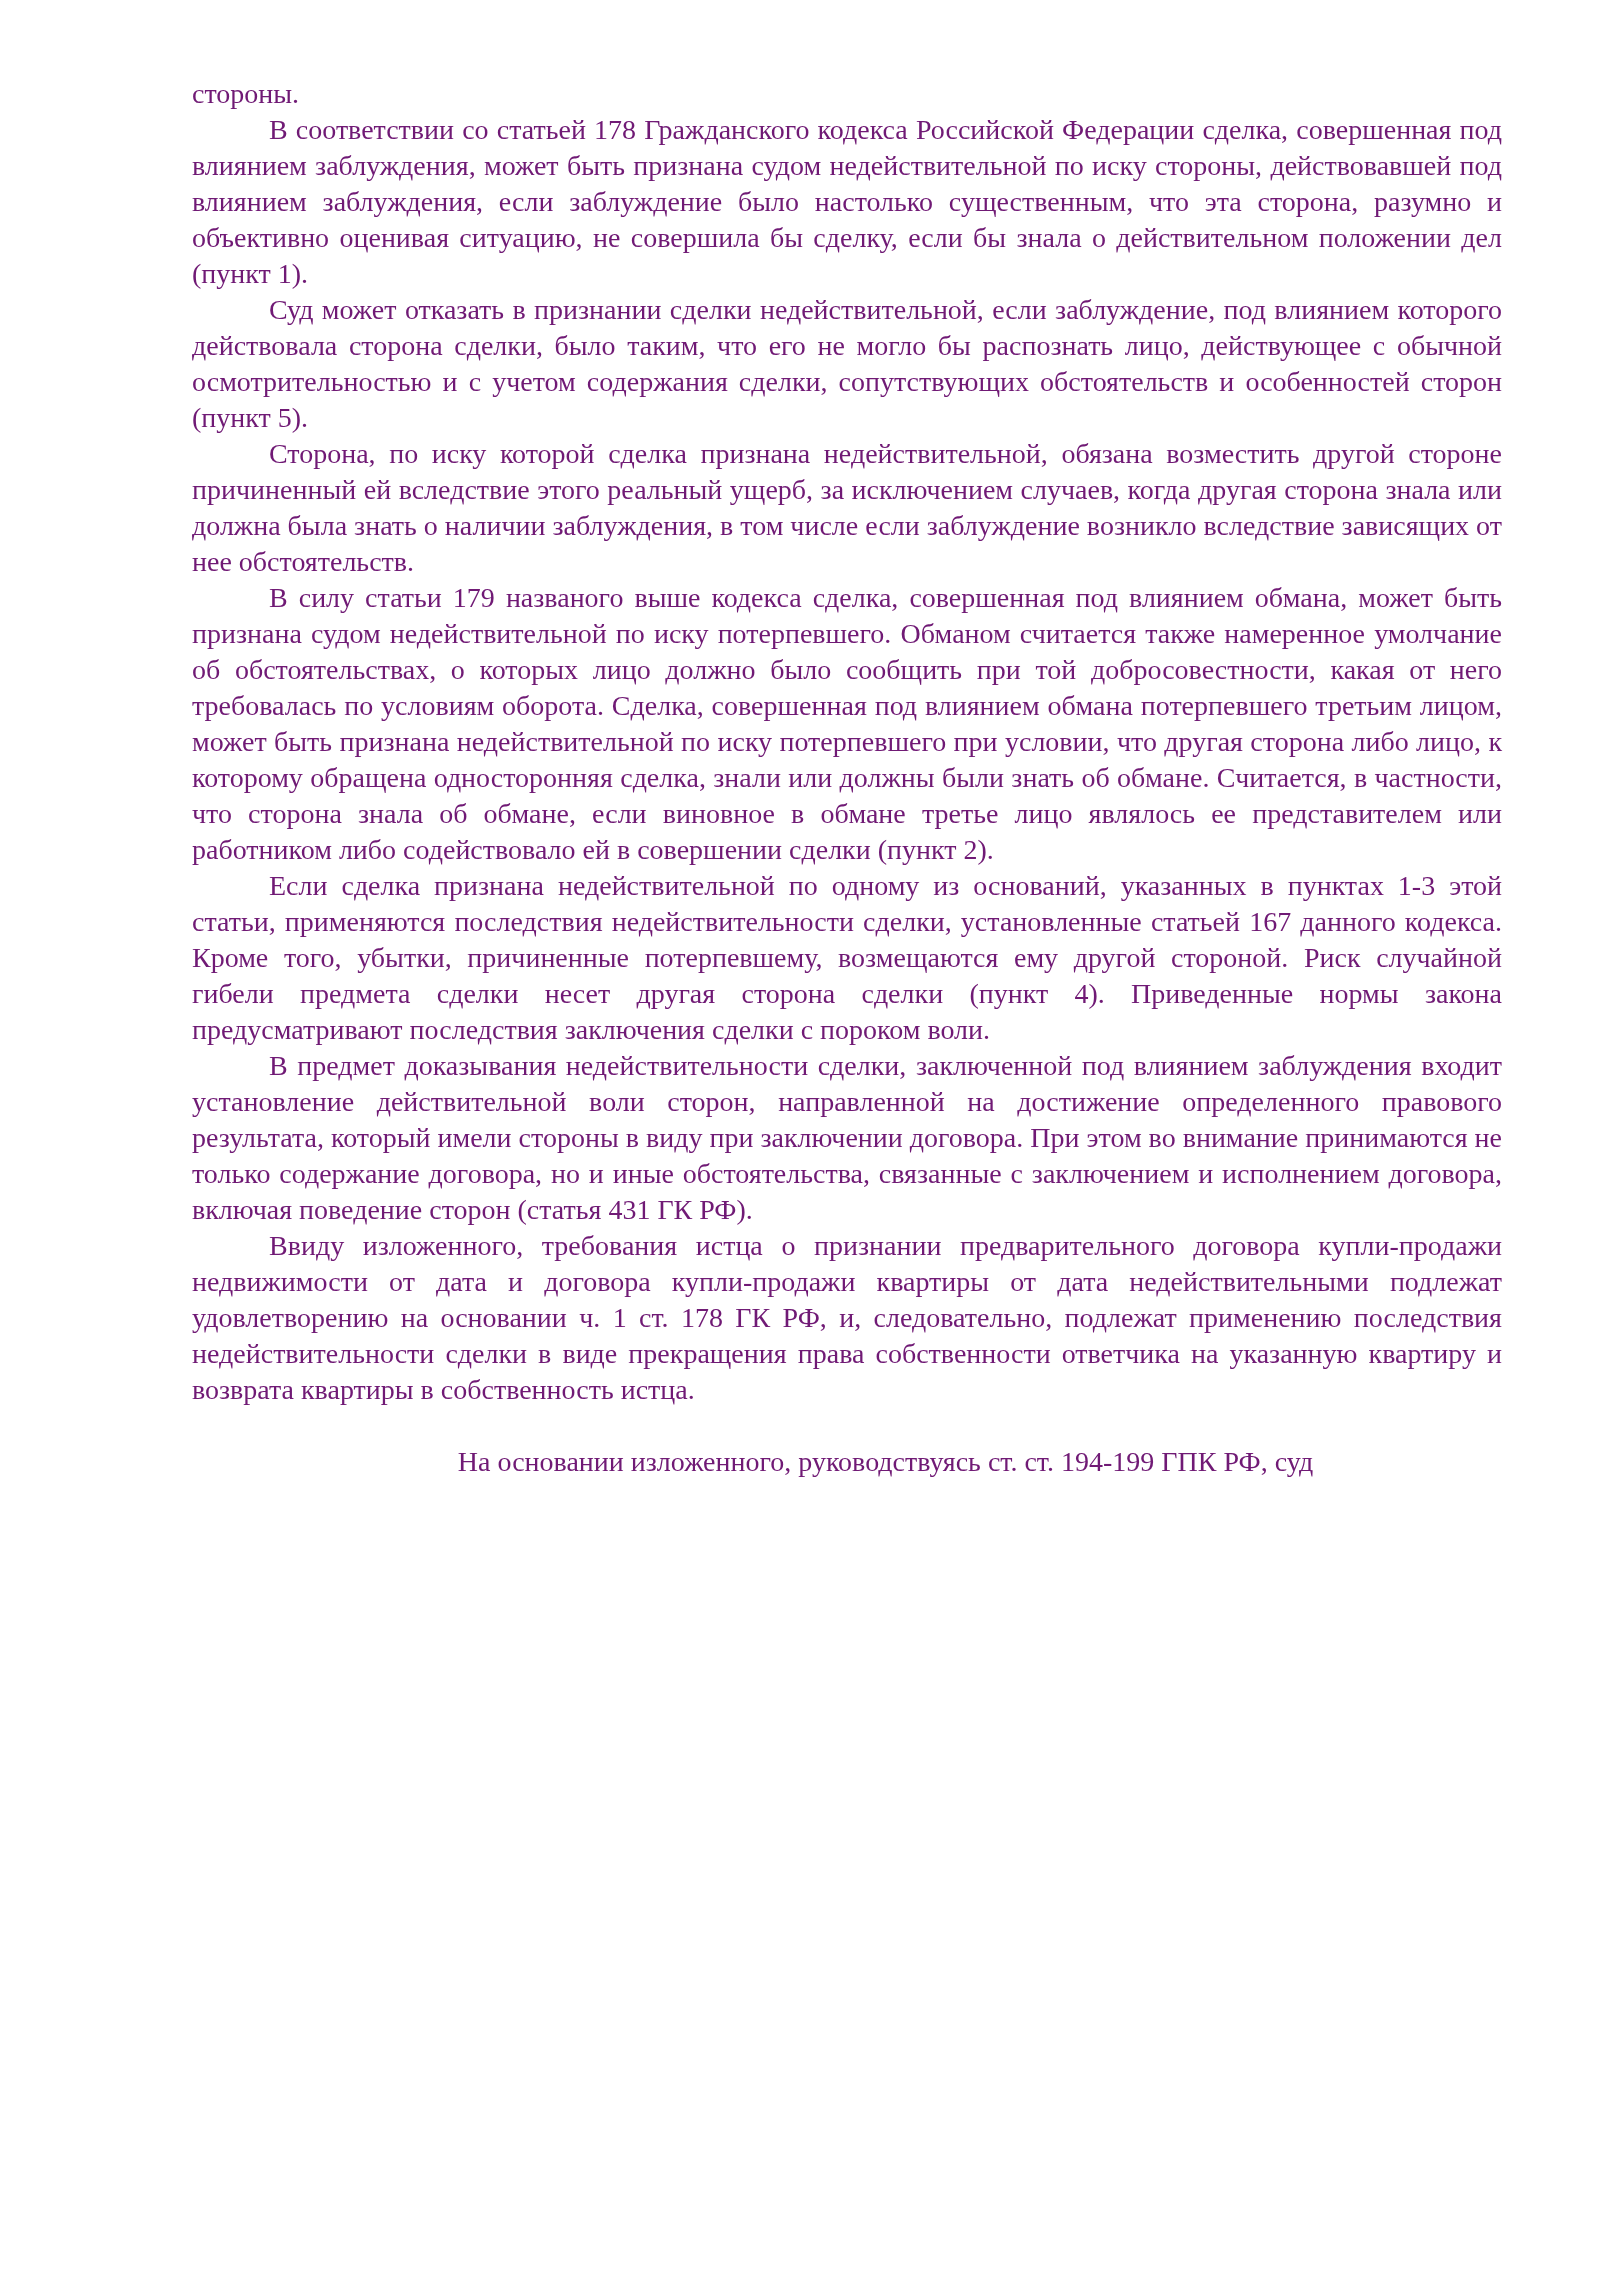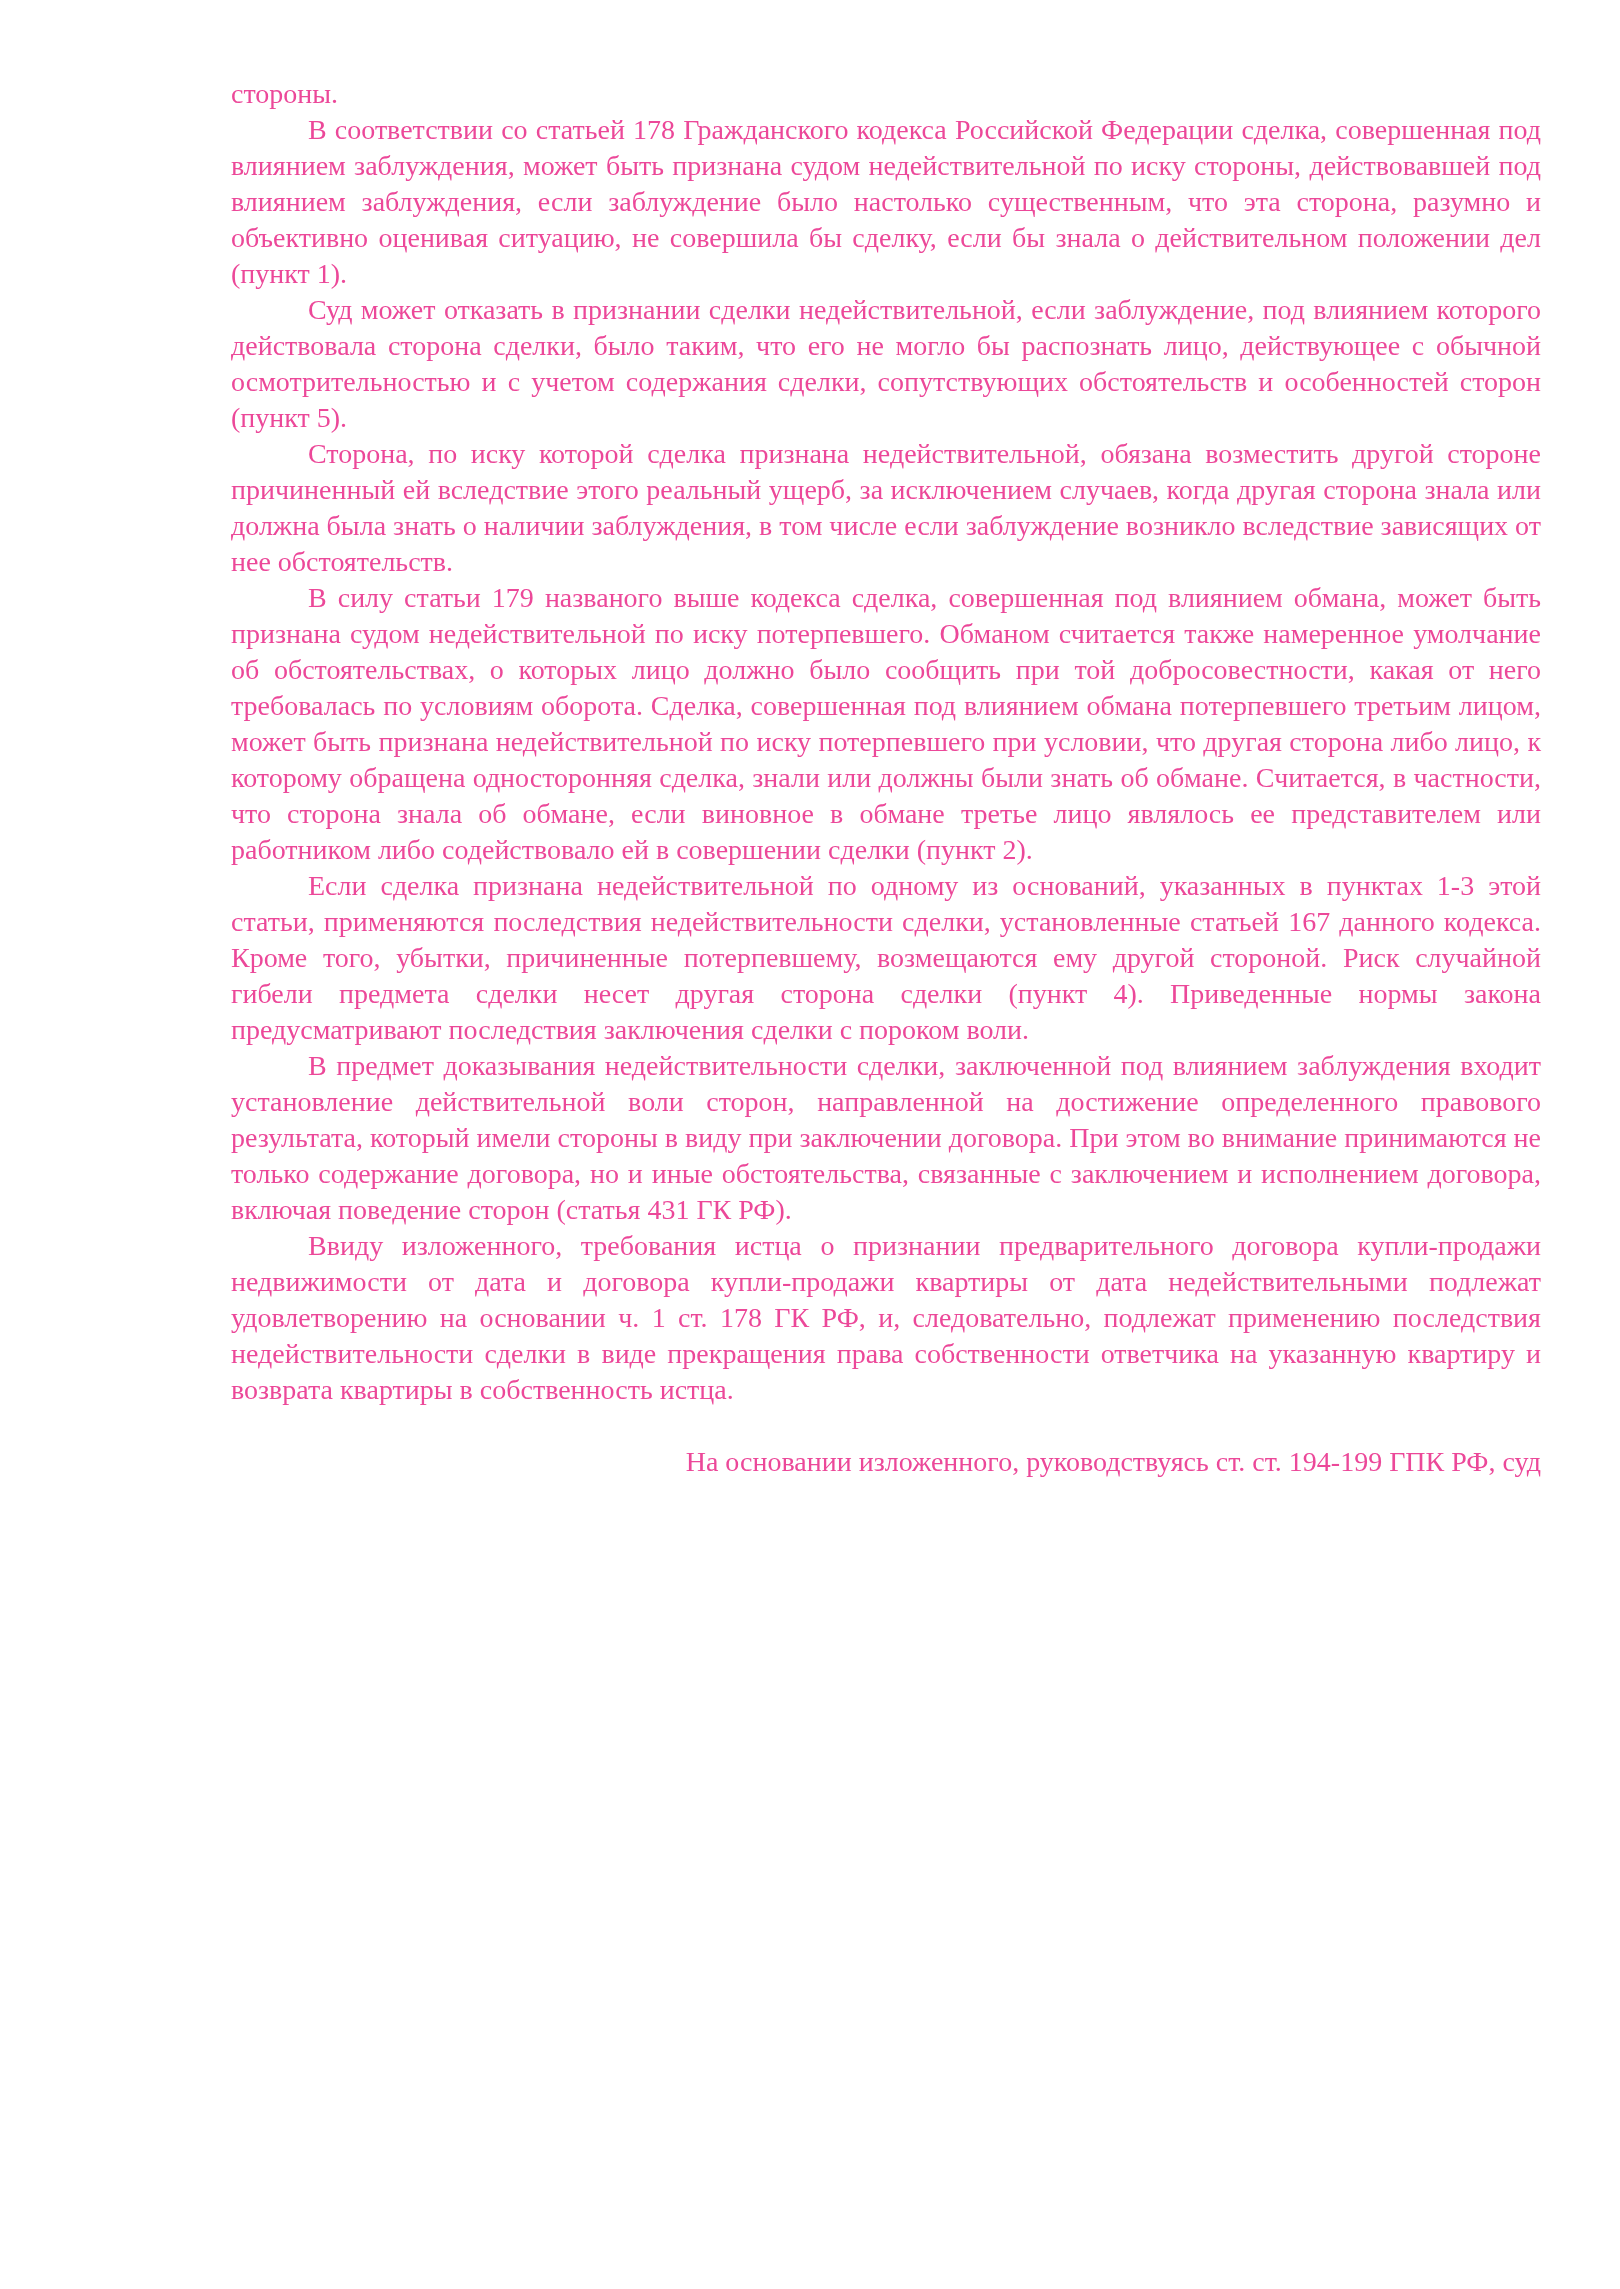--- a/index.html
+++ b/index.html
@@ -14,40 +14,39 @@
       overflow: hidden;
     }
     .page {
       position: absolute;
       left: 192px;
       top: 76px;
       width: 1310px;
       font-family: "Liberation Serif", "DejaVu Serif", serif;
       font-size: 28px;
       line-height: 36px;
-      color: #ec4899;
+      color: #701a75;
       text-align: justify;
       text-justify: inter-word;
       hyphens: none;
-      margin-left: 39px;
     }
     .para {
       margin: 0;
       text-indent: 77px;
     }
     .para.no-indent {
       text-indent: 0;
     }
     .spacer {
       height: 36px;
     }
     .closing {
       margin: 0;
       text-indent: 77px;
-      text-align: right;
+      text-align: center;
     }
   </style>
 </head>
 <body>
 
 <div class="page">
   <p class="para no-indent">стороны.</p>
   <p class="para">В соответствии со статьей 178 Гражданского кодекса Российской Федерации сделка, совершенная под влиянием заблуждения, может быть признана судом недействительной по иску стороны, действовавшей под влиянием заблуждения, если заблуждение было настолько существенным, что эта сторона, разумно и объективно оценивая ситуацию, не совершила бы сделку, если бы знала о действительном положении дел (пункт 1).</p>
   <p class="para">Суд может отказать в признании сделки недействительной, если заблуждение, под влиянием которого действовала сторона сделки, было таким, что его не могло бы распознать лицо, действующее с обычной осмотрительностью и с учетом содержания сделки, сопутствующих обстоятельств и особенностей сторон (пункт 5).</p>
   <p class="para">Сторона, по иску которой сделка признана недействительной, обязана возместить другой стороне причиненный ей вследствие этого реальный ущерб, за исключением случаев, когда другая сторона знала или должна была знать о наличии заблуждения, в том числе если заблуждение возникло вследствие зависящих от нее обстоятельств.</p>

